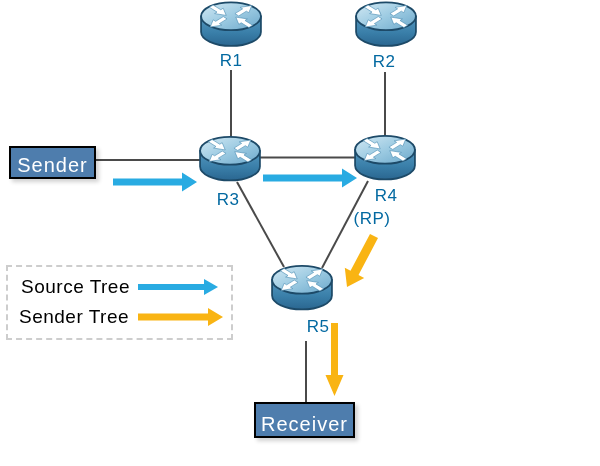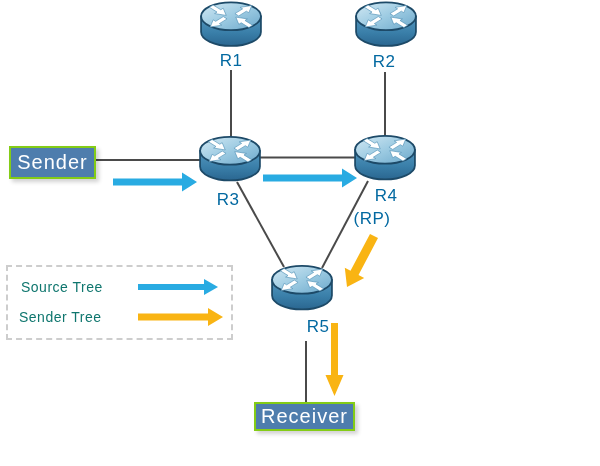--- a/index.html
+++ b/index.html
@@ -9,36 +9,36 @@
   }
   .stage svg.gfx { position:absolute; left:0; top:0; z-index:1; }
 
   .nlabel {
     position:absolute; transform:translate(-50%,-50%);
     font-size:17px; color:#0369a1; z-index:2; white-space:nowrap;
     letter-spacing:0.5px;
   }
   .endpoint {
     position:absolute; z-index:2; box-sizing:border-box;
-    background:#4e7dad; border:2px solid #84cc16; color:#ffffff;
-    display:flex; align-items:center; justify-content:center;
+    background:#4e7dad; border:2px solid #000000; color:#ffffff;
+    display:flex; align-items:flex-end; justify-content:center;
     box-shadow:3px 3px 4px rgba(0,0,0,0.18);
     letter-spacing:1px;
   }
   .endpoint.sender   { left:9px;  top:146px; width:87px;  height:33px; font-size:20px; }
-  .endpoint.receiver { left:254px; top:402px; width:101px; height:29px; font-size:20px; }
+  .endpoint.receiver { left:254px; top:402px; width:101px; height:36px; font-size:20px; }
 
   .legend {
     position:absolute; left:6px; top:265px; width:227px; height:75px;
     border:2px dashed #cdcdcd; box-sizing:border-box; z-index:2;
     background:transparent;
   }
   .legend-label {
     position:absolute; transform:translateY(-50%);
-    font-size:14px; color:#0f766e; z-index:2; white-space:nowrap;
+    font-size:19px; color:#000000; z-index:2; white-space:nowrap;
     letter-spacing:0.5px;
   }
   .legend-label.src { left:21px; top:287px; }
   .legend-label.shr { left:19px; top:317px; }
 
   .link  { stroke:#4a4a4a; stroke-width:2; fill:none; }
   .flow-blue   { fill:#29abe2; }
   .flow-yellow { fill:#f9b413; }
 </style>
 </head>

